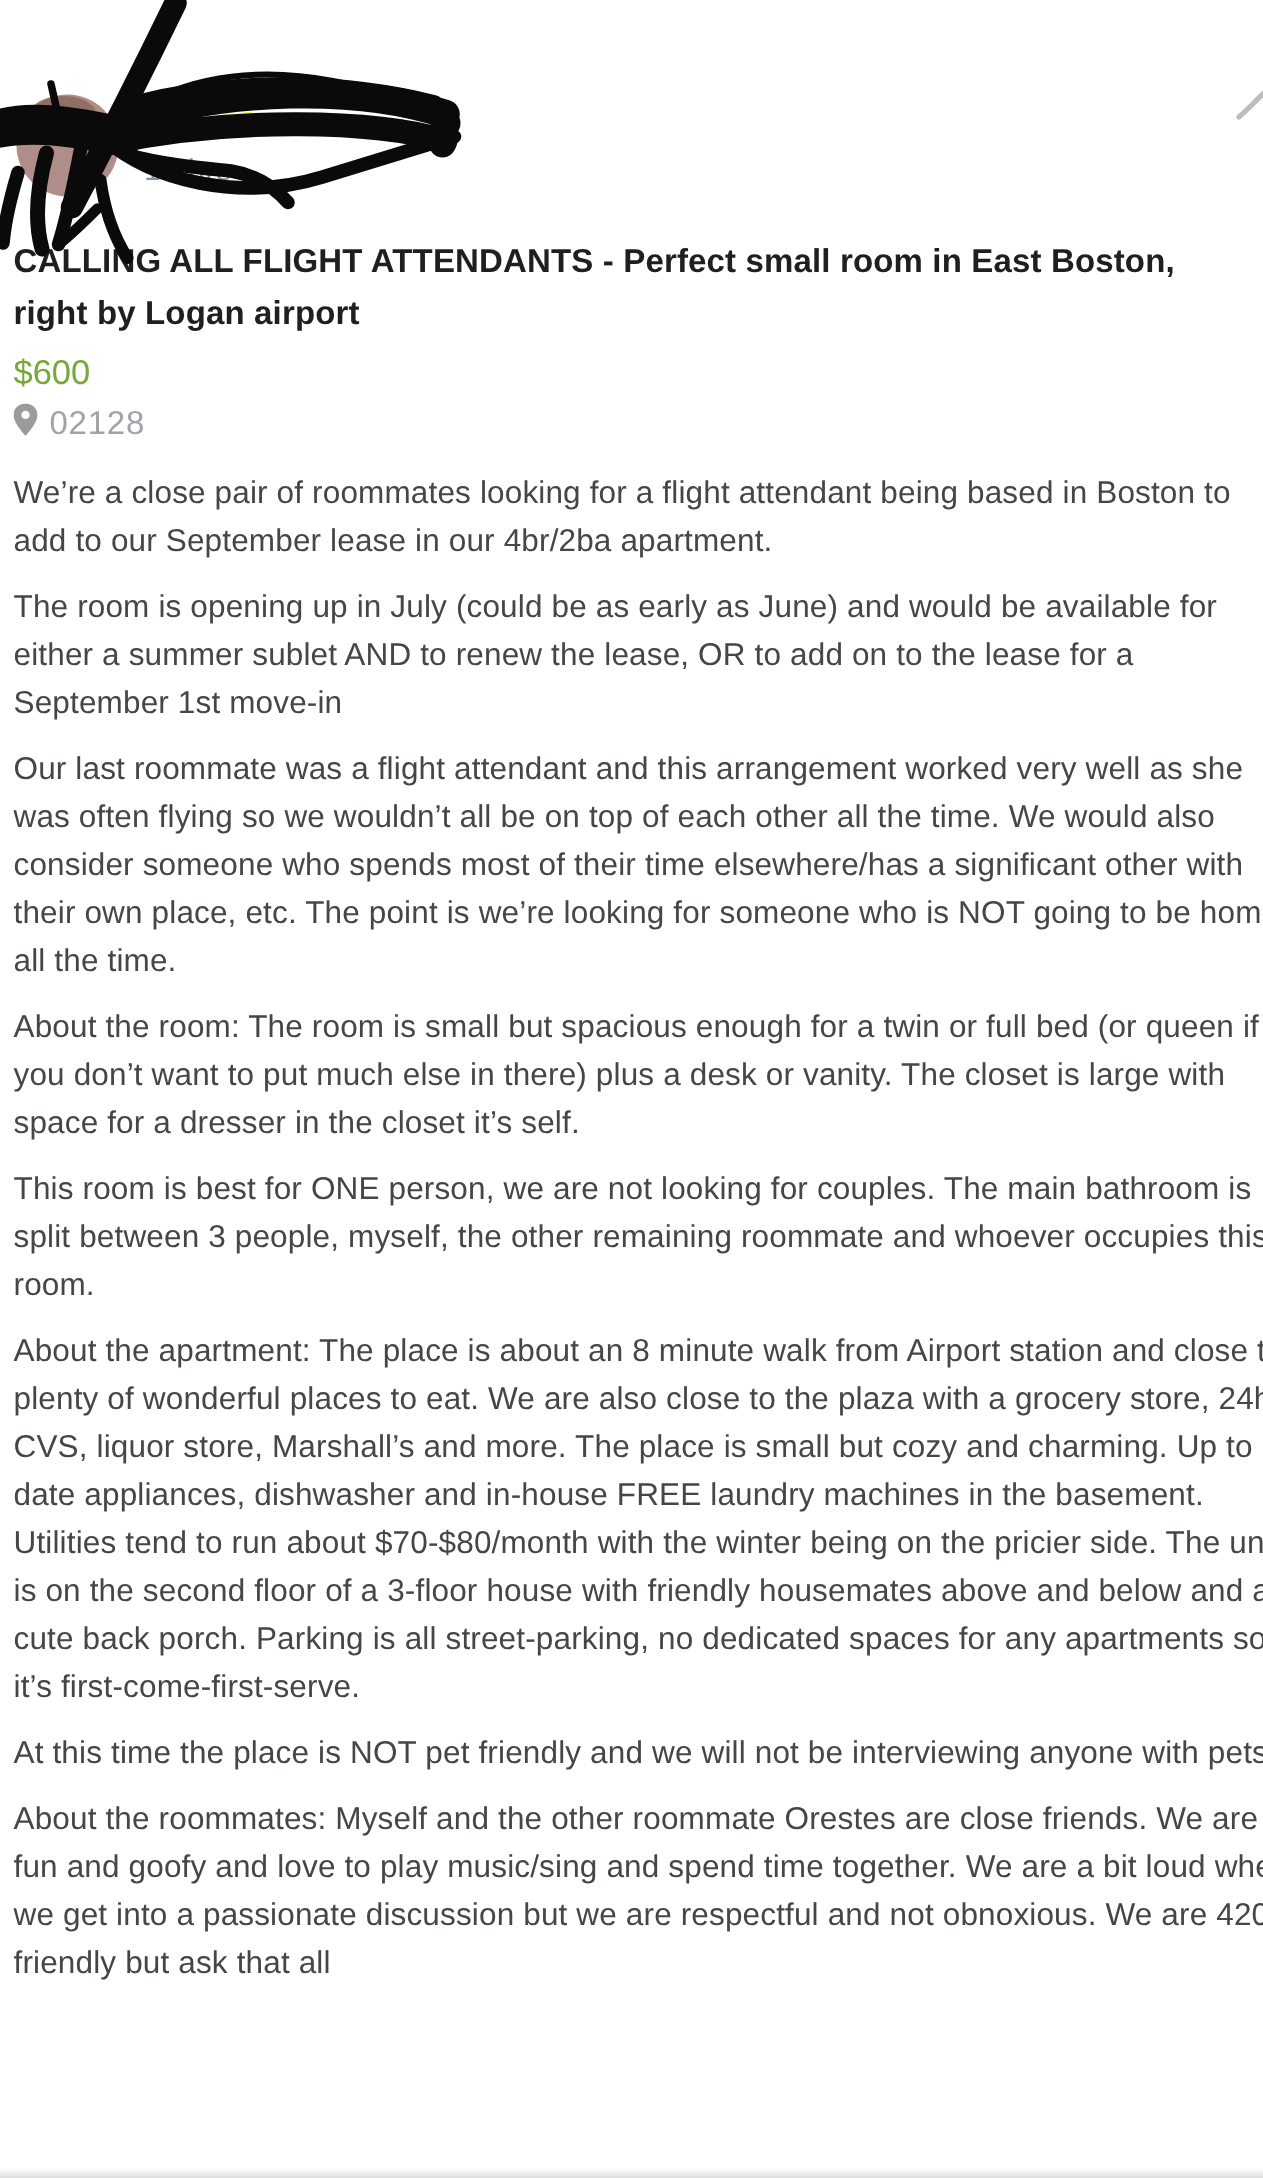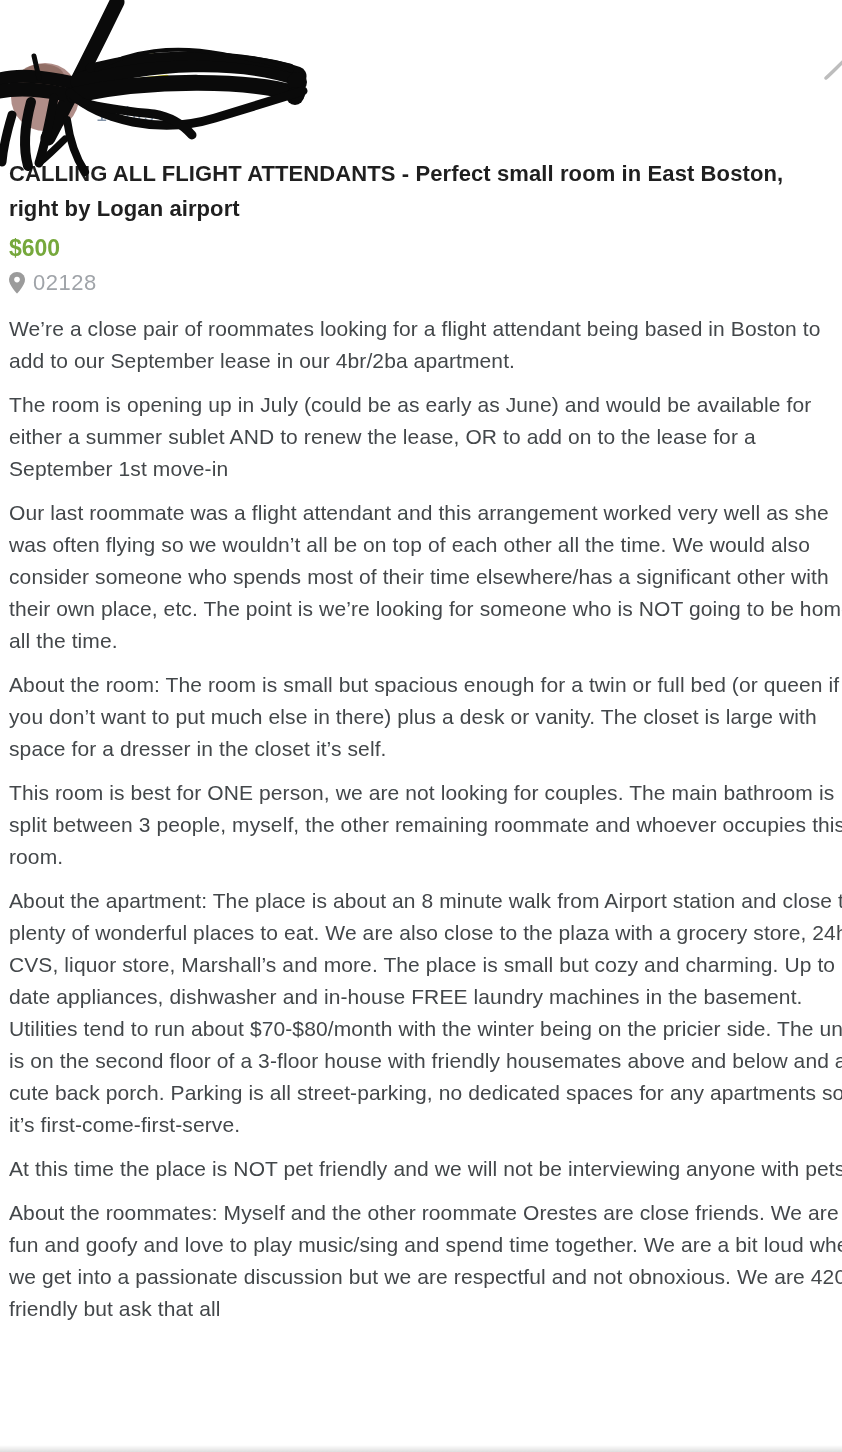--- a/index.html
+++ b/index.html
@@ -30,23 +30,23 @@
 
   
   .listing { position: relative; padding-left: 9px; }
   h1.title {
     margin: 0 0 9px 0; max-width: 800px;
     font-size: 22px; line-height: 35px; font-weight: bold;
     color: var(--c-title, #1f1f1f); letter-spacing: 0.1px;
   }
   .price {
     font-size: 23px; line-height: 27px; margin-bottom: 7px;
-    color: var(--c-price, #76a83c); font-weight: 700;
+    color: var(--c-price, #76a83c); font-weight: 400;
   }
-  .zip-row { display: flex; align-items: center; gap: 8px; height: 27px; margin-bottom: 17px; }
+  .zip-row { display: flex; align-items: flex-start; gap: 8px; height: 27px; margin-bottom: 17px; }
   .zip-row svg { flex: 0 0 auto; }
   .pin-fill { fill: var(--c-pin, #9b9b9b); }
   .zip { font-size: 22px; color: var(--c-zip, #a0a4a9); letter-spacing: 0.5px; }
 
   .description { width: 852px; }
   .description .para {
     margin: 0 0 12px 0;
     font-size: 21px; line-height: 32px;
     color: var(--c-body, #43474a);
     letter-spacing: 0.1px;

